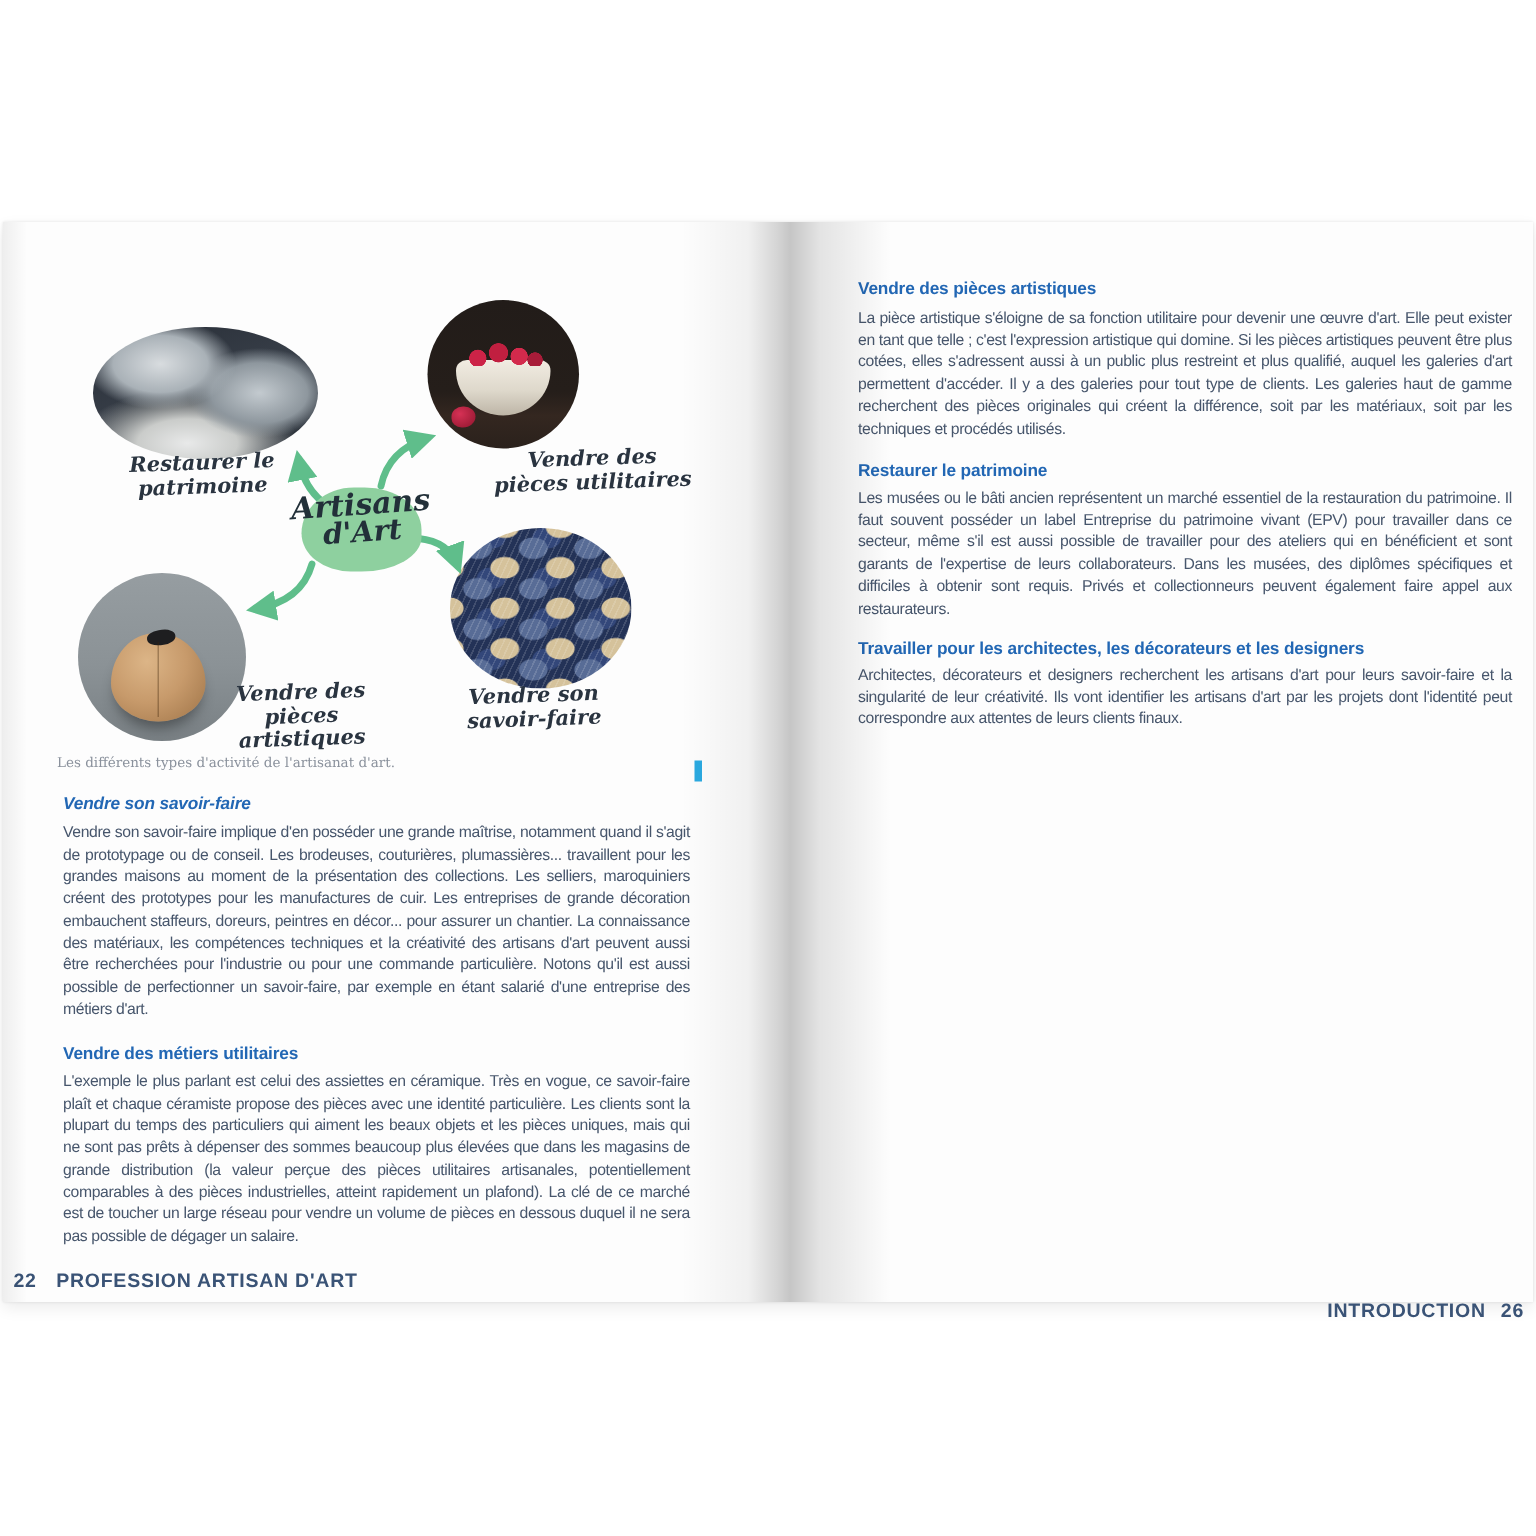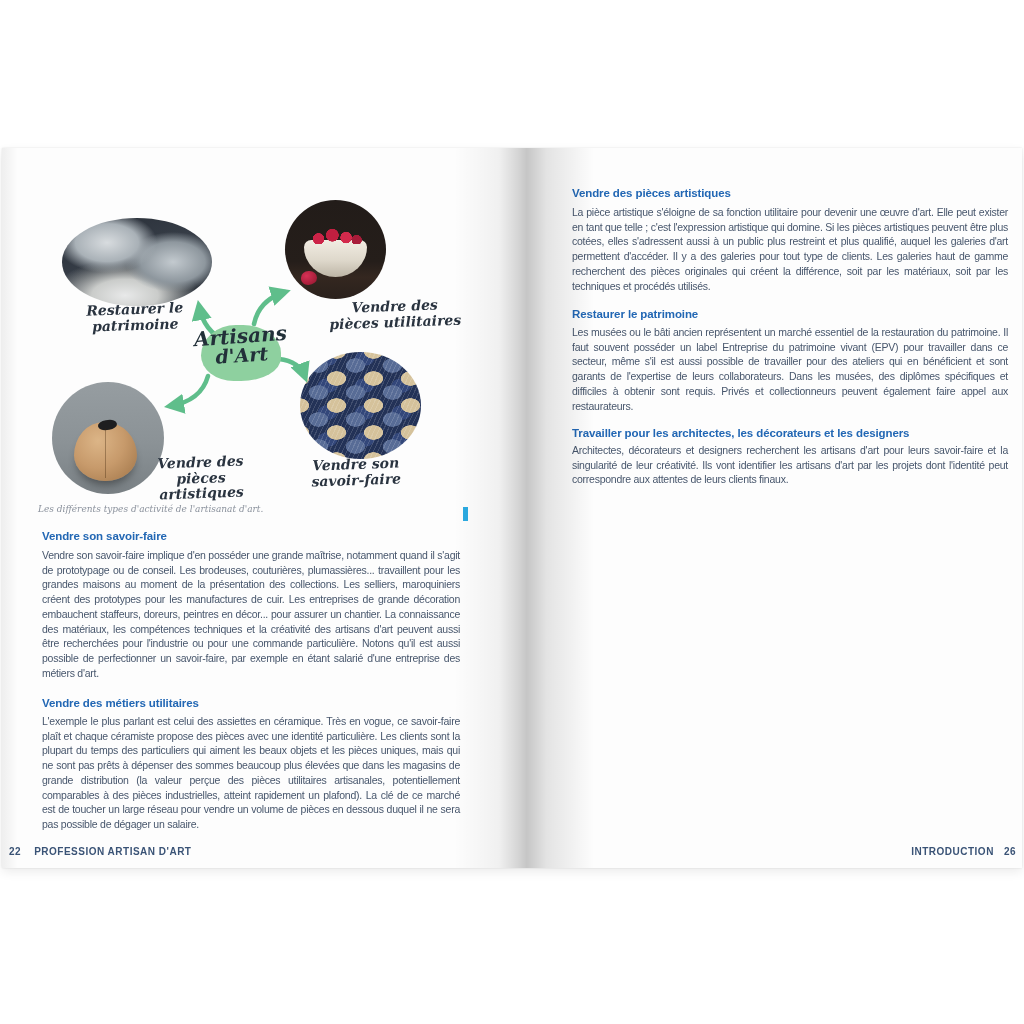--- a/index.html
+++ b/index.html
@@ -32,26 +32,26 @@
     color:#2267b4;
   }
   .body-par {
     position:absolute; width:418px;
     font-size:10.5px; line-height:14.7px; letter-spacing:-0.25px;
     color:#47566c; text-align:justify;
   }
   .rp { left:570px; width:436px; }
   .caption {
     position:absolute; left:36px; top:356px;
-    font-family:"DejaVu Serif", serif; font-style:italic;
+    font-family:"DejaVu Serif", serif; 
     font-size:9px; color:#8a919c;
   }
   .footer {
     position:absolute; top:698px; display:flex; align-items:baseline;
-    font-size:10px; font-weight:700; letter-spacing:0.5px; color:#3a5376;
+    font-size:13px; font-weight:700; letter-spacing:0.5px; color:#3a5376;
   }
   .footer .num { font-weight:700; }
 
   
   .hand {
     position:absolute; font-family:"DejaVu Serif", serif; font-style:italic;
     font-weight:600; color:#2a3440; text-align:center;
     font-size:14px; line-height:1.12; transform:rotate(-2deg);
   }
 
@@ -196,21 +196,21 @@
         <span>pièces artistiques</span>
       </div>
       <div class="hand" style="left:292px; top:309px; width:124px;">
         <span>Vendre son</span><br>
         <span>savoir-faire</span>
       </div>
 
       <div class="caption">Les différents types d'activité de l'artisanat d'art.</div>
       <div class="edge-tick"></div>
 
-      <div class="heading" style="left:40px; top:382px;">Vendre son savoir-faire</div>
+      <div class="heading" style="left:40px; top:382px;font-style:italic;">Vendre son savoir-faire</div>
       <div class="body-par" style="left:40px; top:400px;">Vendre son savoir-faire implique d'en posséder une grande maîtrise, notamment quand il s'agit de prototypage ou de conseil. Les brodeuses, couturières, plumassières... travaillent pour les grandes maisons au moment de la présentation des collections. Les selliers, maroquiniers créent des prototypes pour les manufactures de cuir. Les entreprises de grande décoration embauchent staffeurs, doreurs, peintres en décor... pour assurer un chantier. La connaissance des matériaux, les compétences techniques et la créativité des artisans d'art peuvent aussi être recherchées pour l'industrie ou pour une commande particulière. Notons qu'il est aussi possible de perfectionner un savoir-faire, par exemple en étant salarié d'une entreprise des métiers d'art.</div>
 
       <div class="heading" style="left:40px; top:549px;">Vendre des métiers utilitaires</div>
       <div class="body-par" style="left:40px; top:566px;">L'exemple le plus parlant est celui des assiettes en céramique. Très en vogue, ce savoir-faire plaît et chaque céramiste propose des pièces avec une identité particulière. Les clients sont la plupart du temps des particuliers qui aiment les beaux objets et les pièces uniques, mais qui ne sont pas prêts à dépenser des sommes beaucoup plus élevées que dans les magasins de grande distribution (la valeur perçue des pièces utilitaires artisanales, potentiellement comparables à des pièces industrielles, atteint rapidement un plafond). La clé de ce marché est de toucher un large réseau pour vendre un volume de pièces en dessous duquel il ne sera pas possible de dégager un salaire.</div>
 
       <div class="footer" style="left:7px;">
         <span class="num">22</span>
         <span style="margin-left:13px;">PROFESSION ARTISAN D'ART</span>
       </div>
     </div>
@@ -219,21 +219,21 @@
 
       <div class="heading rp" style="top:39px;">Vendre des pièces artistiques</div>
       <div class="body-par rp" style="top:57px;">La pièce artistique s'éloigne de sa fonction utilitaire pour devenir une œuvre d'art. Elle peut exister en tant que telle ; c'est l'expression artistique qui domine. Si les pièces artistiques peuvent être plus cotées, elles s'adressent aussi à un public plus restreint et plus qualifié, auquel les galeries d'art permettent d'accéder. Il y a des galeries pour tout type de clients. Les galeries haut de gamme recherchent des pièces originales qui créent la différence, soit par les matériaux, soit par les techniques et procédés utilisés.</div>
 
       <div class="heading rp" style="top:160px;">Restaurer le patrimoine</div>
       <div class="body-par rp" style="top:177px;">Les musées ou le bâti ancien représentent un marché essentiel de la restauration du patrimoine. Il faut souvent posséder un label Entreprise du patrimoine vivant (EPV) pour travailler dans ce secteur, même s'il est aussi possible de travailler pour des ateliers qui en bénéficient et sont garants de l'expertise de leurs collaborateurs. Dans les musées, des diplômes spécifiques et difficiles à obtenir sont requis. Privés et collectionneurs peuvent également faire appel aux restaurateurs.</div>
 
       <div class="heading rp" style="top:279px;">Travailler pour les architectes, les décorateurs et les designers</div>
       <div class="body-par rp" style="top:295px;">Architectes, décorateurs et designers recherchent les artisans d'art pour leurs savoir-faire et la singularité de leur créativité. Ils vont identifier les artisans d'art par les projets dont l'identité peut correspondre aux attentes de leurs clients finaux.</div>
 
-      <div class="footer" style="right:6px;">
+      <div class="footer" style="right:6px;margin-top:20px;">
         <span>INTRODUCTION</span>
         <span class="num" style="margin-left:10px;">26</span>
       </div>
     </div>
 
     <div class="left-edge"></div>
     <div class="gutter"></div>
   </div>
 </div>
 

